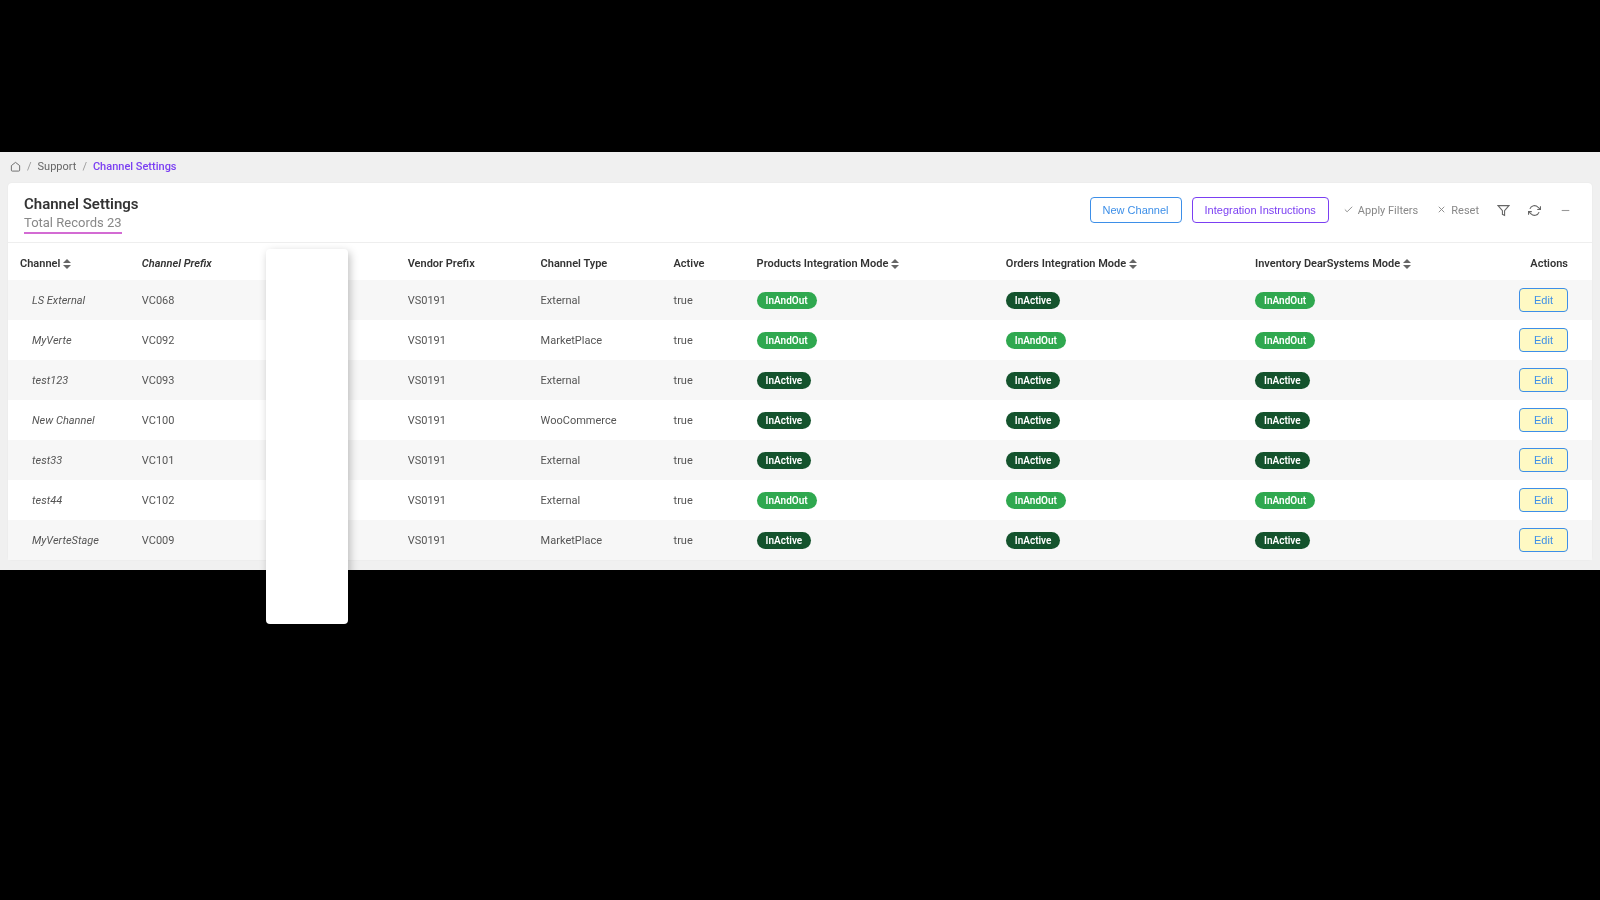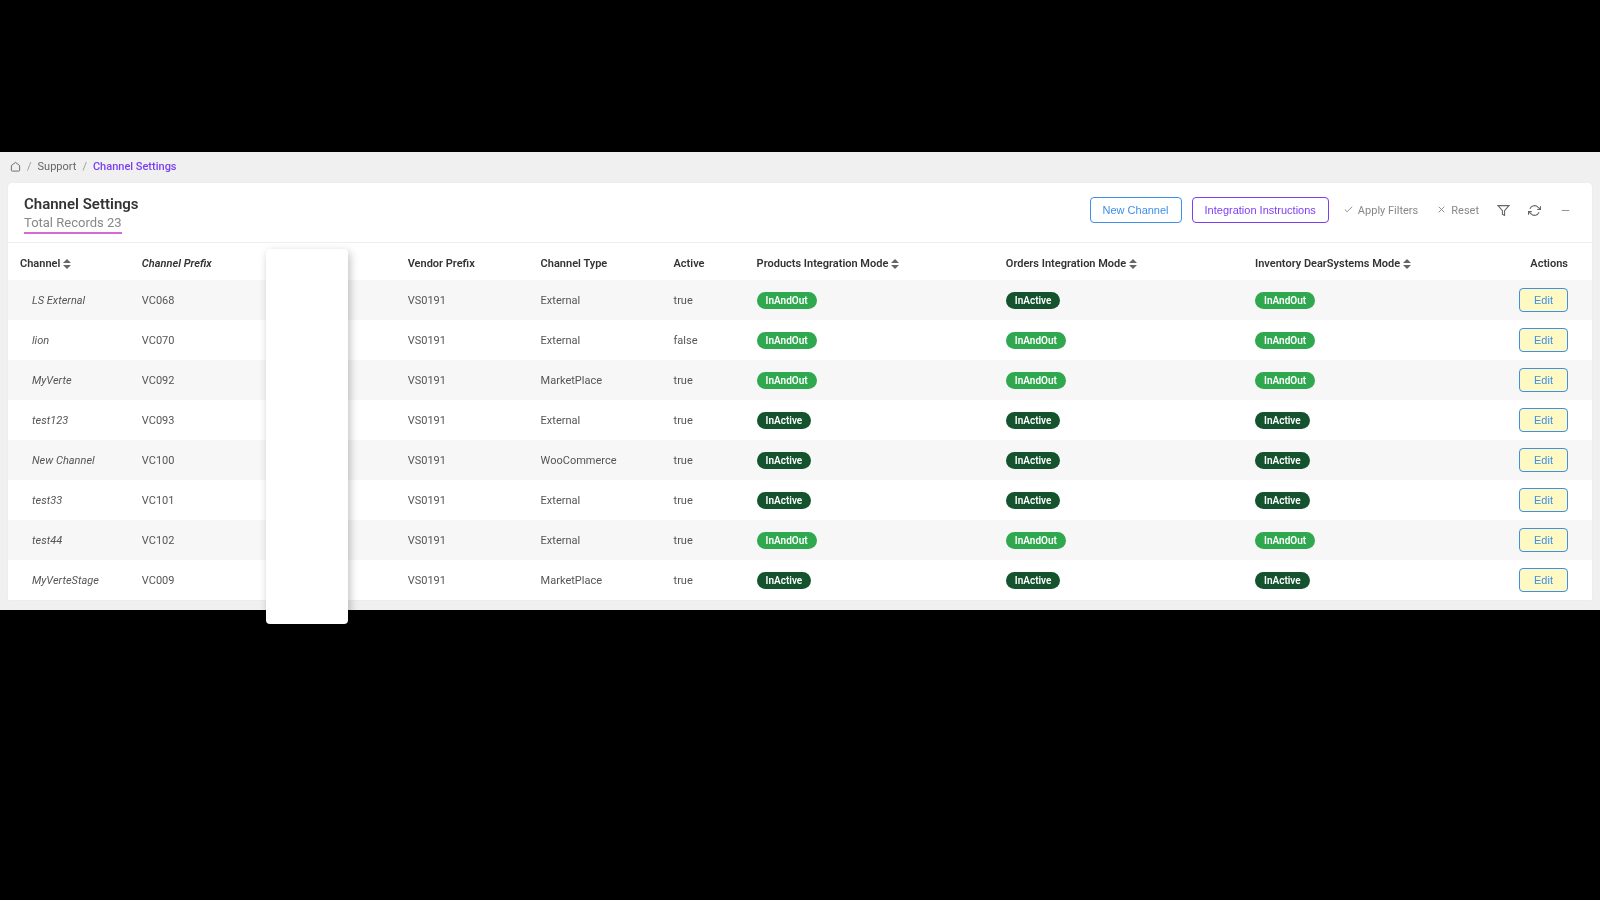--- a/index.html
+++ b/index.html
@@ -225,32 +225,20 @@
             <td></td>
             <td>VS0191</td>
             <td>External</td>
             <td>true</td>
             <td><span class="pill green">InAndOut</span></td>
             <td><span class="pill red">InActive</span></td>
             <td><span class="pill green">InAndOut</span></td>
             <td><button class="edit-btn">Edit</button></td>
           </tr>
           <tr>
-            <td>lion</td>
-            <td>VC070</td>
-            <td></td>
-            <td>VS0191</td>
-            <td>External</td>
-            <td>false</td>
-            <td><span class="pill green">InAndOut</span></td>
-            <td><span class="pill green">InAndOut</span></td>
-            <td><span class="pill green">InAndOut</span></td>
-            <td><button class="edit-btn">Edit</button></td>
-          </tr>
-          <tr>
             <td>MyVerte</td>
             <td>VC092</td>
             <td></td>
             <td>VS0191</td>
             <td>MarketPlace</td>
             <td>true</td>
             <td><span class="pill green">InAndOut</span></td>
             <td><span class="pill green">InAndOut</span></td>
             <td><span class="pill green">InAndOut</span></td>
             <td><button class="edit-btn">Edit</button></td>

